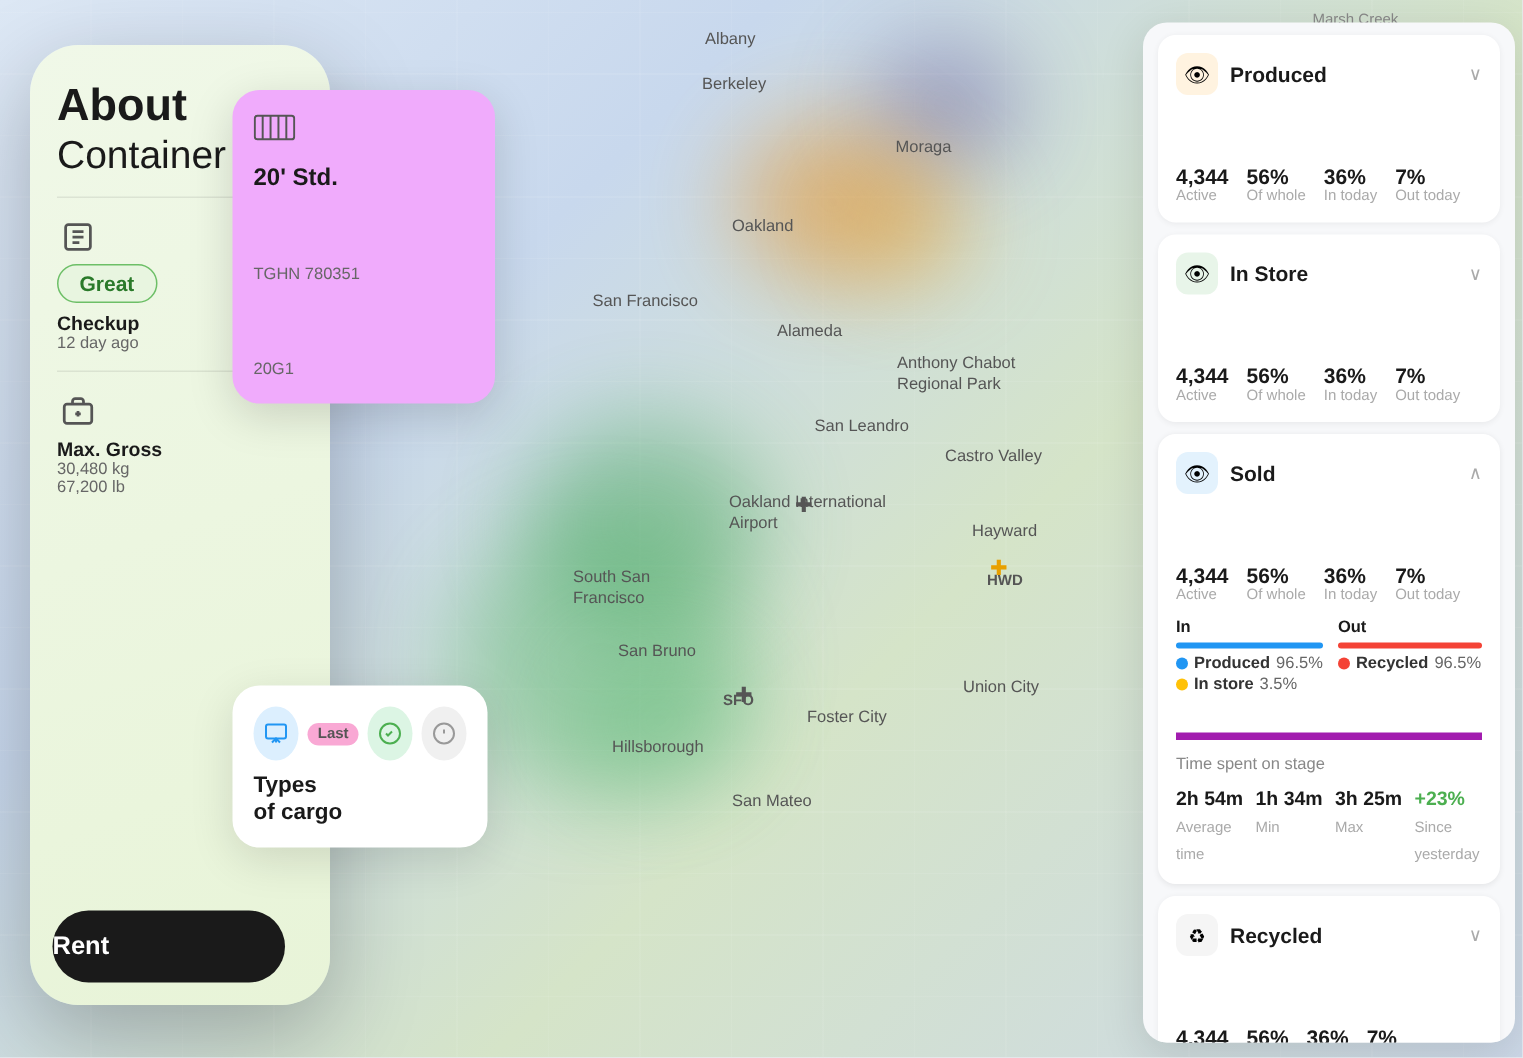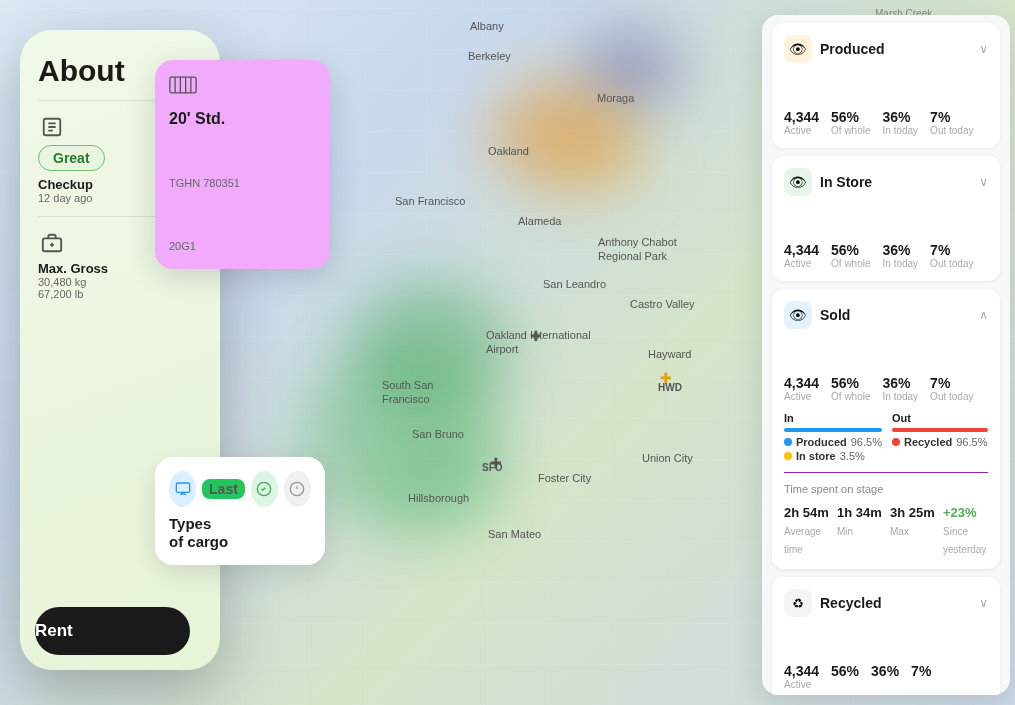--- a/index.html
+++ b/index.html
@@ -173,24 +173,24 @@
       align-items: center;
       justify-content: center;
       font-size: 14px;
     }
 
     .cargo-circle.blue { background: #dceffe; }
     .cargo-circle.green { background: #dcf5e4; }
     .cargo-circle.gray { background: #f0f0f0; }
 
     .last-badge {
-      background: #22c55e;
+      background: #f9a8d4;
       border-radius: 8px;
       padding: 2px 7px;
-      font-size: 14px;
+      font-size: 10px;
       color: #555;
       font-weight: 600;
     }
 
     .cargo-title {
       font-size: 15px;
       font-weight: 700;
       color: #1a1a1a;
       line-height: 1.2;
     }
@@ -389,23 +389,23 @@
       font-weight: 600;
     }
 
     .flow-pct {
       font-size: 11px;
       color: #666;
     }
 
     
     .time-section {
-      margin-top: 10px;
+      margin-top: 26px;
       padding-top: 10px;
-      border-top: 1px solid #a21caf;
+      border-top: 5px solid #a21caf;
     }
 
     .time-title {
       font-size: 11px;
       color: #888;
       margin-bottom: 8px;
     }
 
     .time-stats {
       display: flex;
@@ -468,20 +468,21 @@
 <div class="map-label" style="top:528px;left:488px">San Mateo</div>
 <div class="map-label" style="top:8px;left:875px;font-size:10px;color:#888">Marsh Creek</div>
 
 <div style="position:absolute;top:328px;left:530px;z-index:3;color:#555;font-size:14px">✚</div>
 <div style="position:absolute;top:370px;left:660px;z-index:3;color:#e8a000;font-size:14px">✚</div>
 <div style="position:absolute;top:455px;left:490px;z-index:3;color:#555;font-size:14px">✚</div>
 
 <div class="phone-card">
   <div>
     <div style="font-size:30px;font-weight:800;color:#1a1a1a">About</div>
+    <div style="font-size:26px;font-weight:400;color:#1a1a1a;margin-bottom:10px">Container</div>
   </div>
 
   <div class="phone-divider"></div>
 
   <div class="phone-section">
     <div class="phone-icon">
       <svg width="22" height="22" viewBox="0 0 24 24" fill="none" stroke="#555" stroke-width="2">
         <rect x="3" y="3" width="18" height="18" rx="2"></rect>
         <line x1="8" y1="12" x2="16" y2="12"></line>
         <line x1="8" y1="8" x2="16" y2="8"></line>

